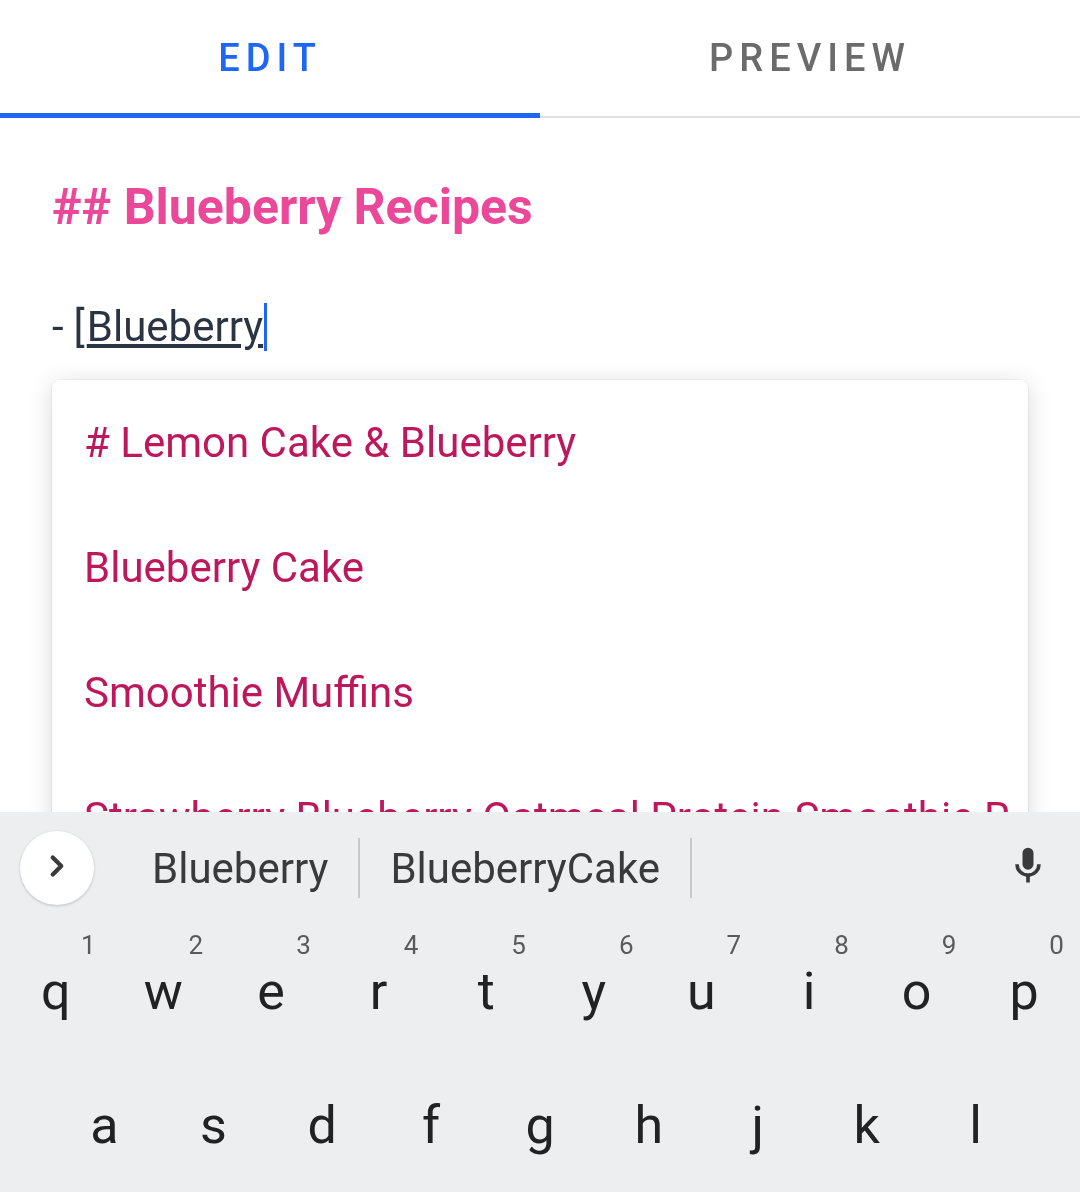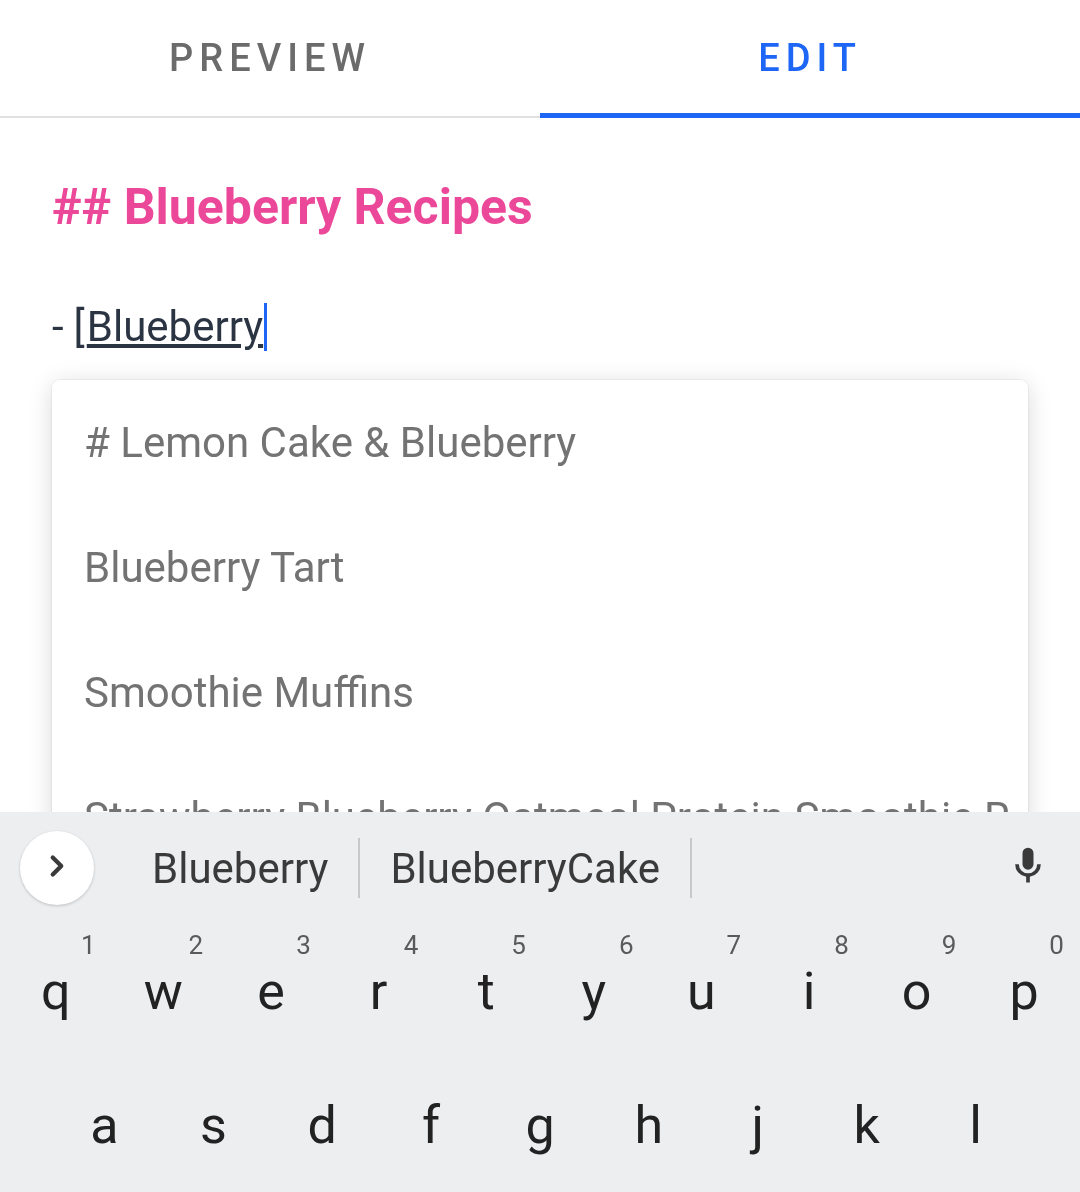--- a/index.html
+++ b/index.html
@@ -73,21 +73,21 @@
     right: 52px;
     top: 262px;
     background: #fff;
     border-radius: 8px;
     box-shadow: 0 4px 24px rgba(0,0,0,0.15), 0 0 0 1px rgba(0,0,0,0.04);
     overflow: hidden;
   }
   .suggestion-item {
     padding: 38px 32px;
     font-size: 42px;
-    color: #737373;
+    color: #be185d;
     cursor: pointer;
     white-space: nowrap;
     overflow: hidden;
     text-overflow: clip;
   }
   
   .keyboard {
     position: absolute;
     left: 0;
     right: 0;
@@ -157,36 +157,36 @@
     top: 6px;
     right: 14px;
     font-size: 26px;
     color: #5a5a5a;
   }
 </style>
 </head>
 <body>
 
 <div class="tabs">
+  <div class="tab active">EDIT</div>
   <div class="tab">PREVIEW</div>
-  <div class="tab active">EDIT</div>
 </div>
 
 <div class="editor-area">
   <div class="heading-line">## Blueberry Recipes</div>
   <div class="list-line">
     <span class="dash">-</span>
     <span class="bracket">[</span>
     <span class="link-text">Blueberry</span>
     <span class="cursor"></span>
   </div>
 
   <div class="suggestion-popup">
     <div class="suggestion-item"># Lemon Cake &amp; Blueberry</div>
-    <div class="suggestion-item">Blueberry Tart</div>
+    <div class="suggestion-item">Blueberry Cake</div>
     <div class="suggestion-item">Smoothie Muffins</div>
     <div class="suggestion-item">Strawberry Blueberry Oatmeal Protein Smoothie R</div>
   </div>
 </div>
 
 <div class="keyboard">
   <div class="kb-suggest-row">
     <div class="expand-btn">
       <span>
         <svg viewBox="0 0 24 24" fill="none" stroke="#3a3a3a" stroke-width="3" stroke-linecap="round" stroke-linejoin="round">

